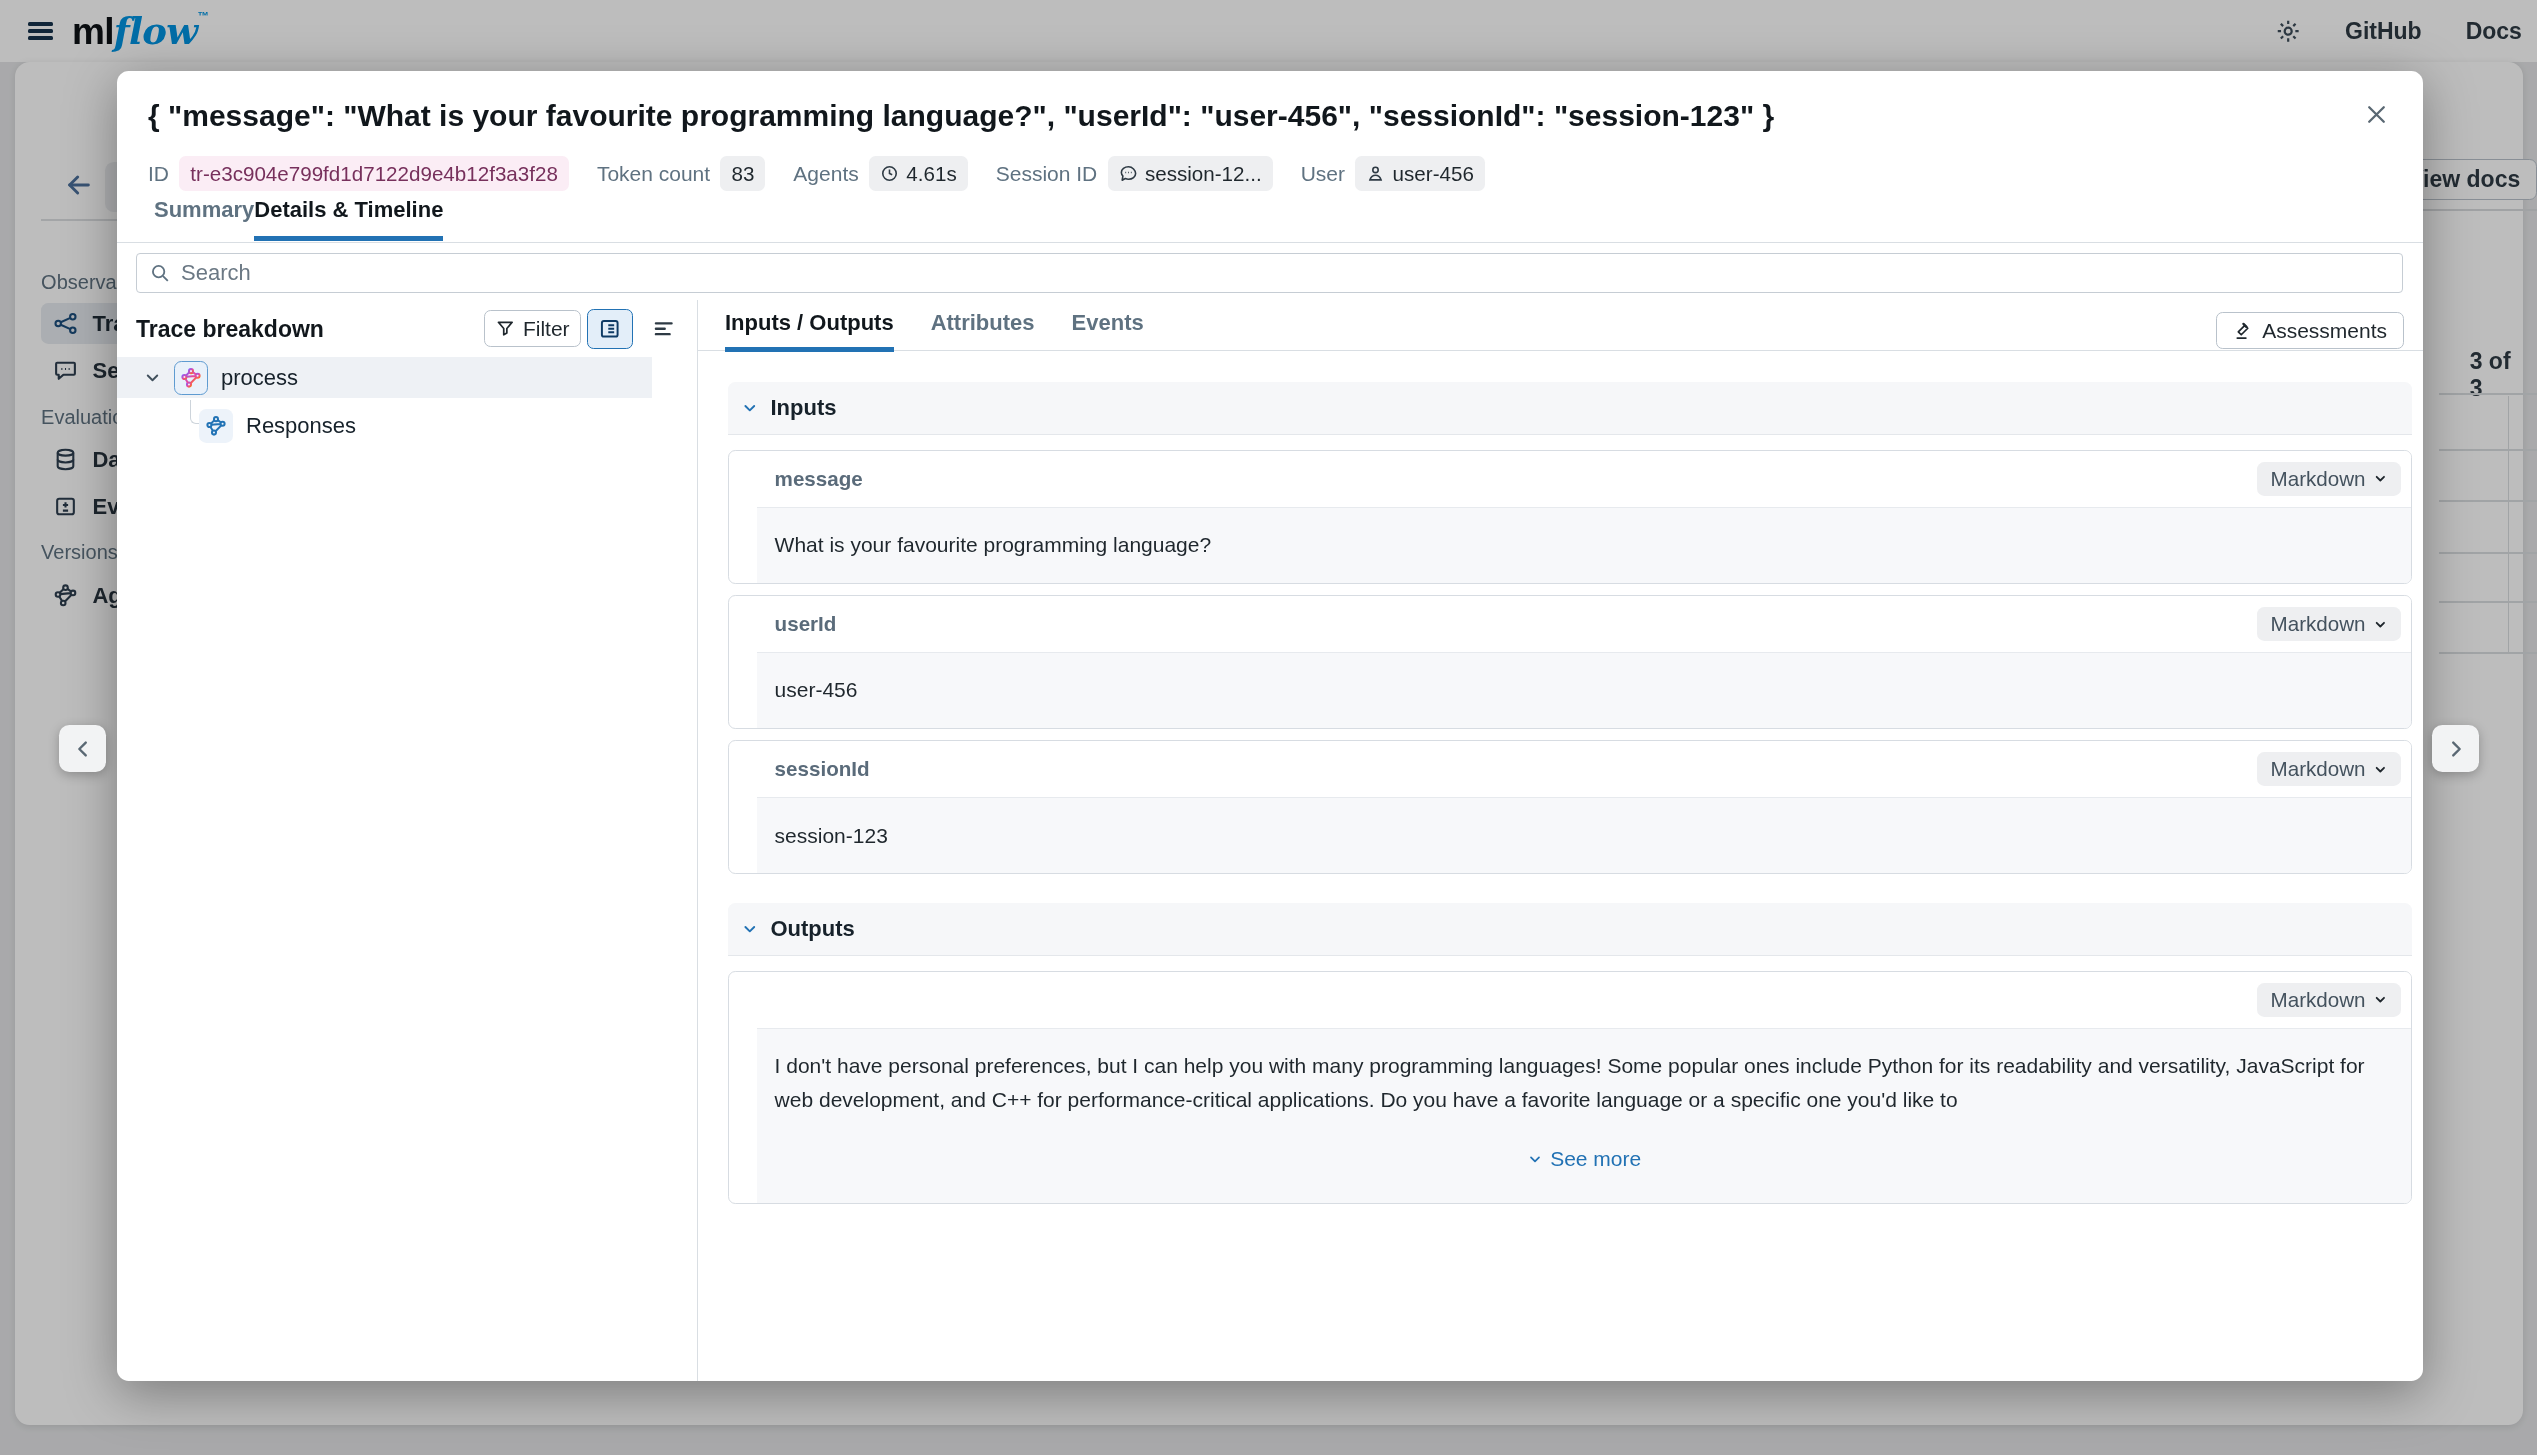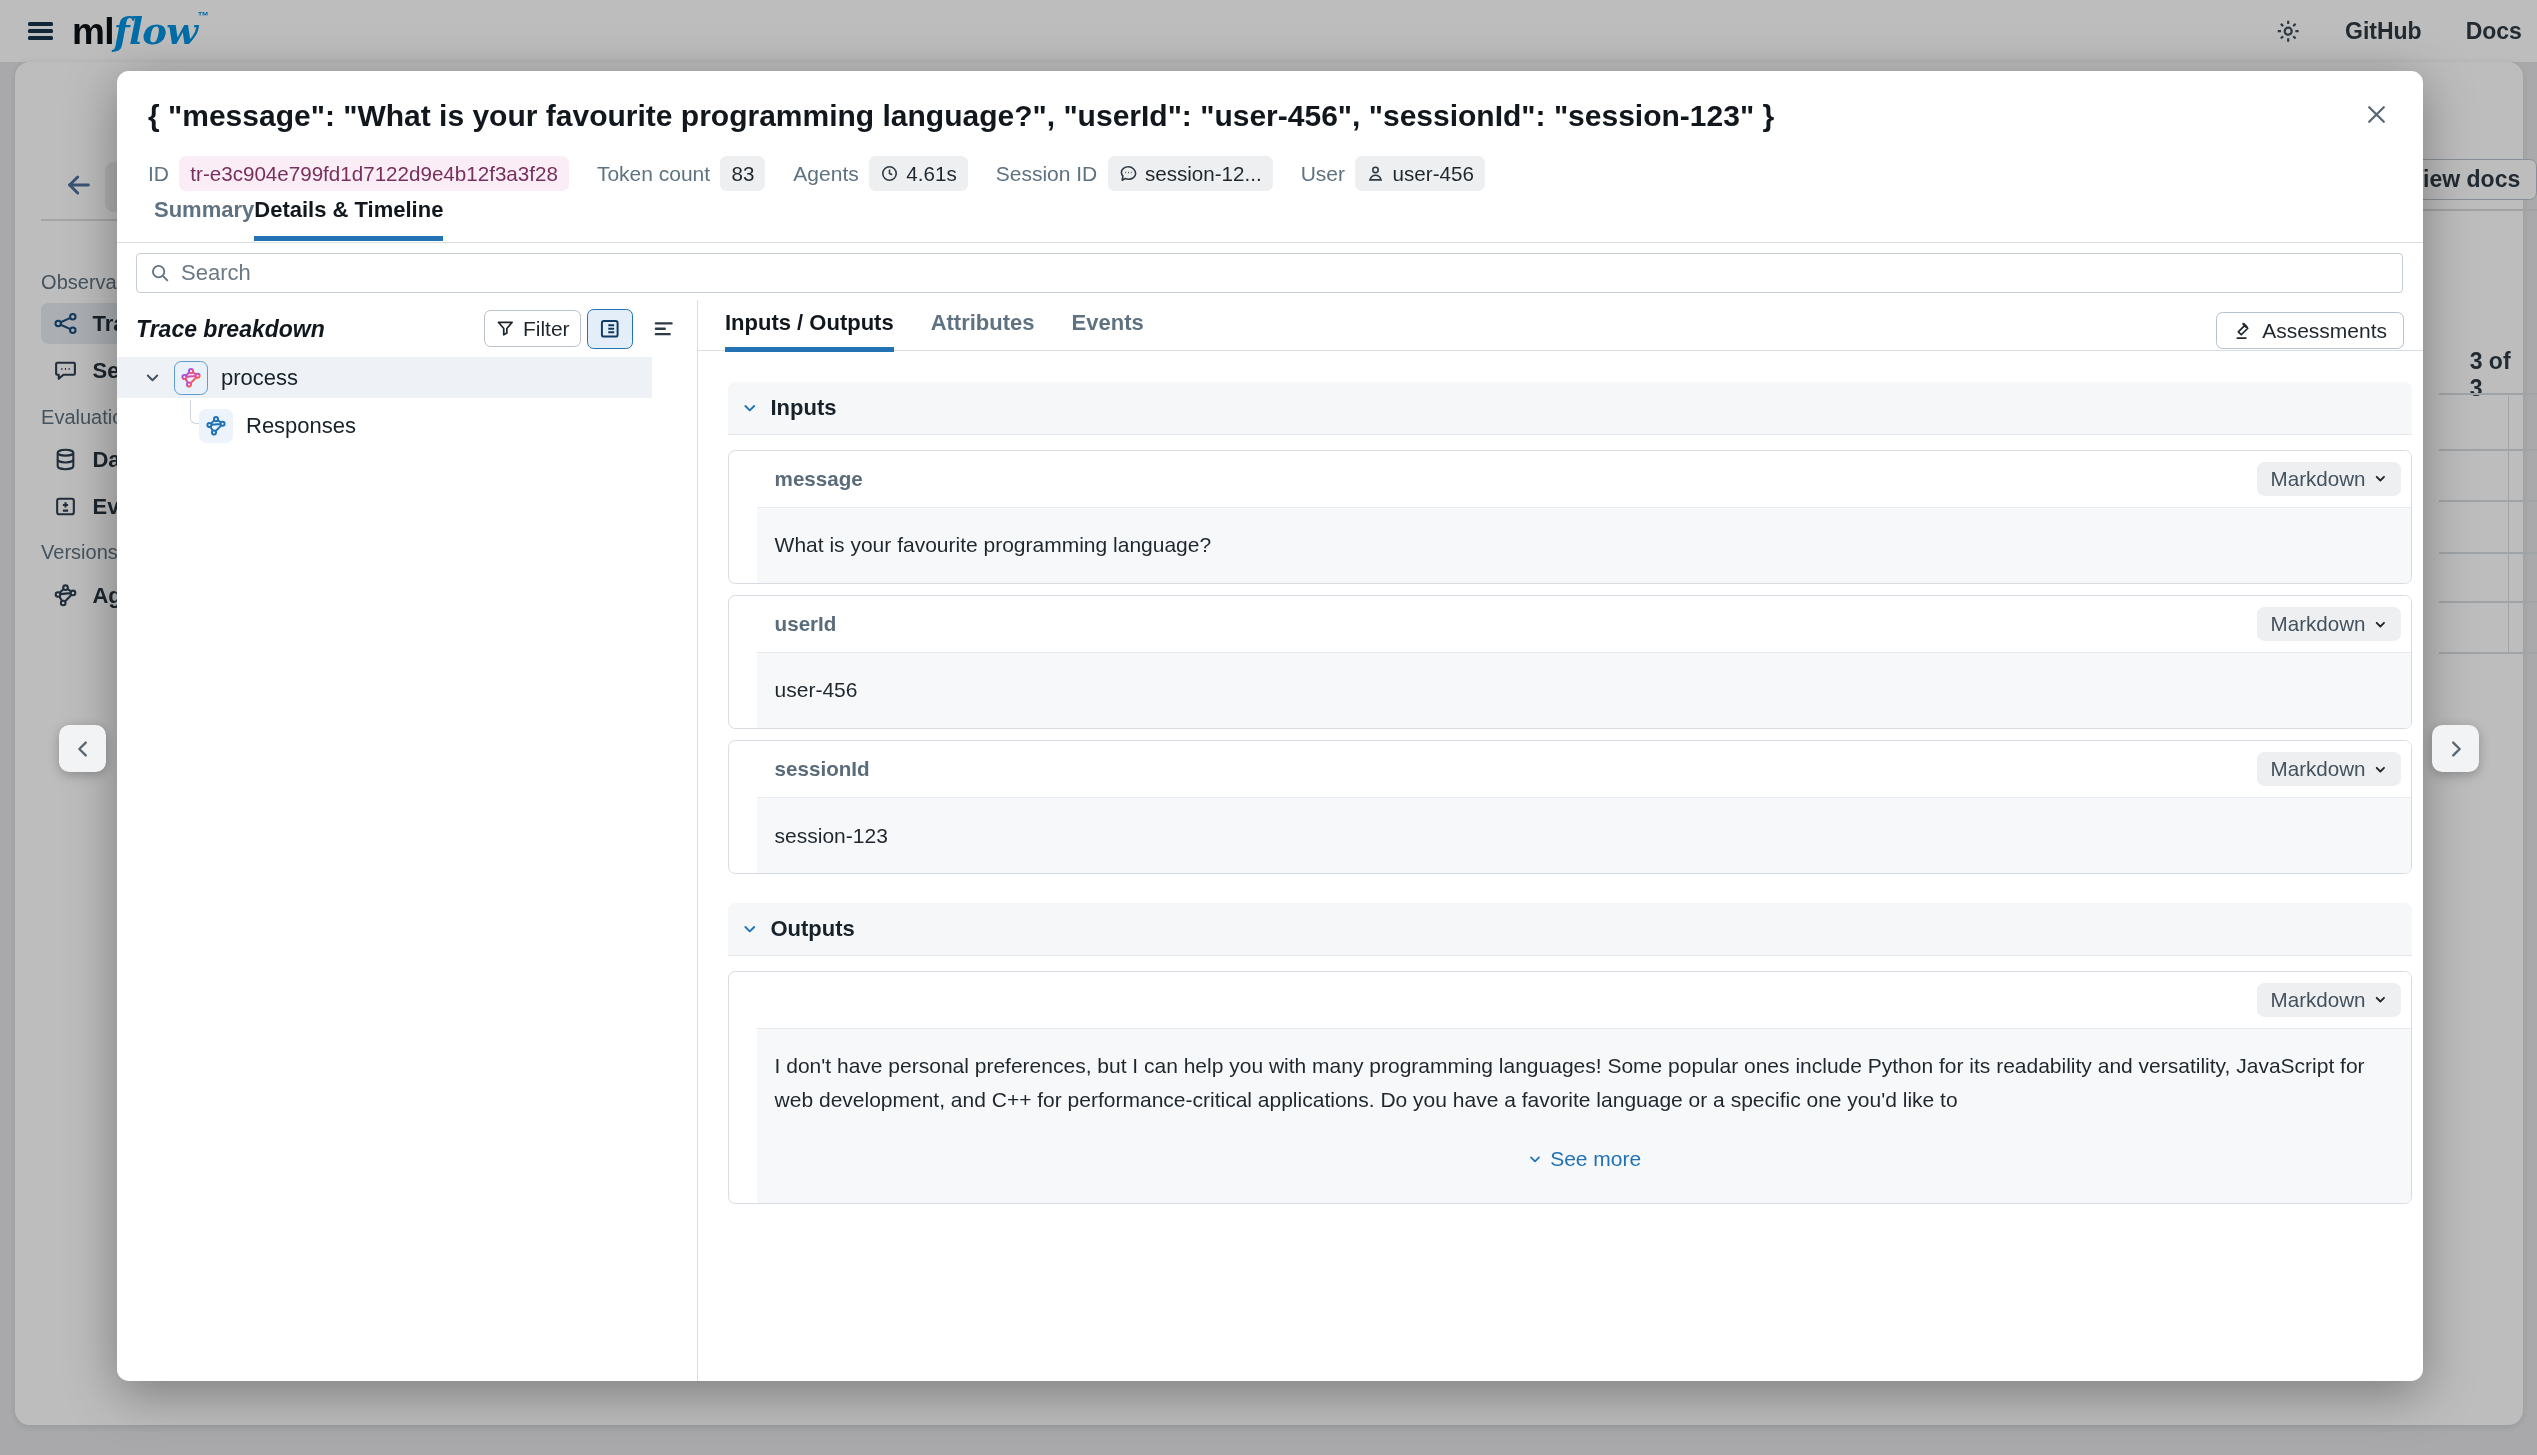--- a/index.html
+++ b/index.html
@@ -55,21 +55,21 @@
   .tabs-row { position:absolute; left:37px; top:126px; display:flex; }
   .m-tabline { position:absolute; left:0; right:0; top:171px; height:0.7px; background:#D9DEE3; }
   .tab { font-size:22px; font-weight:700; color:#5F7281; padding-bottom:12.5px; border-bottom:5.1px solid transparent; }
   .tab.active { color:#11171C; border-bottom-color:#2272B4; }
   .search-wrap { position:absolute; left:19px; top:182px; width:2267px; height:40px; border:1.5px solid #C6CDD4; border-radius:4px; display:flex; align-items:center; padding:0 11.7px; gap:10.3px; background:#fff; }
   .search-wrap input { border:none; outline:none; flex:1; font-size:22px; font-family:"Liberation Sans",sans-serif; color:#1F272D; }
   .search-wrap input::placeholder { color:#6B7884; }
   .vdivider { position:absolute; left:580px; top:229px; bottom:0; width:0.7px; background:#D9DEE3; }
 
   
-  .bd-title { position:absolute; left:19px; top:245px; font-size:23px; font-weight:700; color:#11171C;font-style:italic; }
+  .bd-title { position:absolute; left:19px; top:245px; font-size:23px; font-weight:700; color:#11171C; }
   .filter-btn { position:absolute; left:367px; top:239px; height:37px; padding:0 10px; border:1.5px solid #B9C2CB; border-radius:6.6px; background:#fff; display:flex; align-items:center; gap:7.3px; font-size:21px; color:#1F272D; }
   .toggle-grp { position:absolute; left:470px; top:238px; display:flex; gap:7.3px; }
   .tg-btn { width:46px; height:40px; border-radius:6.6px; display:flex; align-items:center; justify-content:center; border:1.5px solid transparent; background:none; color:#2E3A44; }
   .tg-btn.selected { background:#E3EEF9; border-color:#2272B4; color:#0F3B66; }
   .tree-row { position:absolute; left:0; width:535px; display:flex; align-items:center; }
   .tree-row.r1 { top:286px; height:41px; background:#EEF1F5; }
   .tree-row.r2 { top:336px; height:38px; }
   .tw-chev { position:absolute; left:26.4px; color:#41505C; }
   .node-icon { position:absolute; width:34px; height:34px; border-radius:7.3px; background:#EDF3FA; display:flex; align-items:center; justify-content:center; }
   .node-icon.root { left:57px; top:3.7px; background:#E9F1FA; border:1.5px solid #5E9BD1; }

